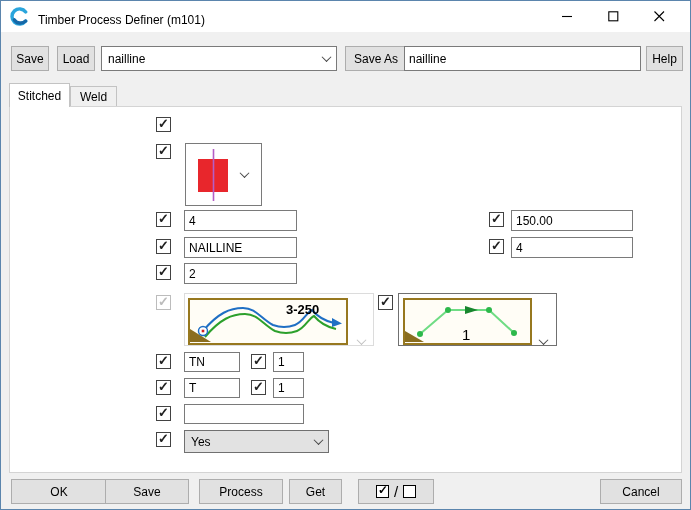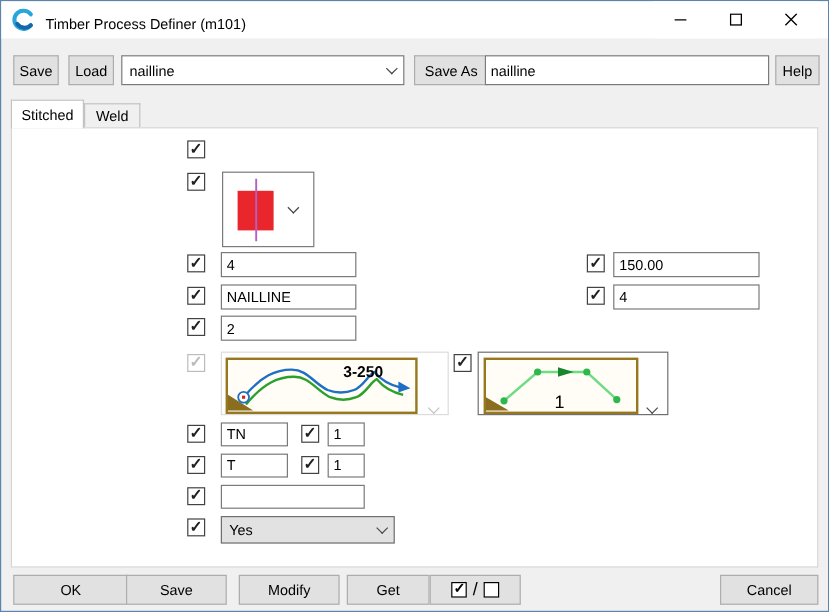--- a/index.html
+++ b/index.html
@@ -187,22 +187,22 @@
 
   <span class="lbl" style="left:25px;top:430px;">Weld</span>
   <span class="cb checked" style="left:155px;top:431px;"></span>
   <div class="combo dd" style="left:183px;top:429px;width:145px;height:23px;z-index:4;">
     <span class="txt">Yes</span>
     <span class="chev"></span>
   </div>
 
   <button class="btn ft" style="left:10px;width:96px;">OK</button>
   <button class="btn ft" style="left:104px;width:84px;">Save</button>
-  <button class="btn ft" style="left:198px;width:84px;">Modify</button>
-  <button class="btn ft" style="left:288px;width:69px;">Get</button>
+  <button class="btn ft" style="left:198px;width:84px;">Process</button>
+  <button class="btn ft" style="left:288px;width:53px;">Get</button>
   <button class="btn ft" style="left:357px;width:76px;">
     <span class="tcb on"></span>
     <span class="slash">/</span>
     <span class="tcb"></span>
   </button>
   <button class="btn ft" style="left:599px;width:82px;">Cancel</button>
 
 </div>
 
 </body></html>

